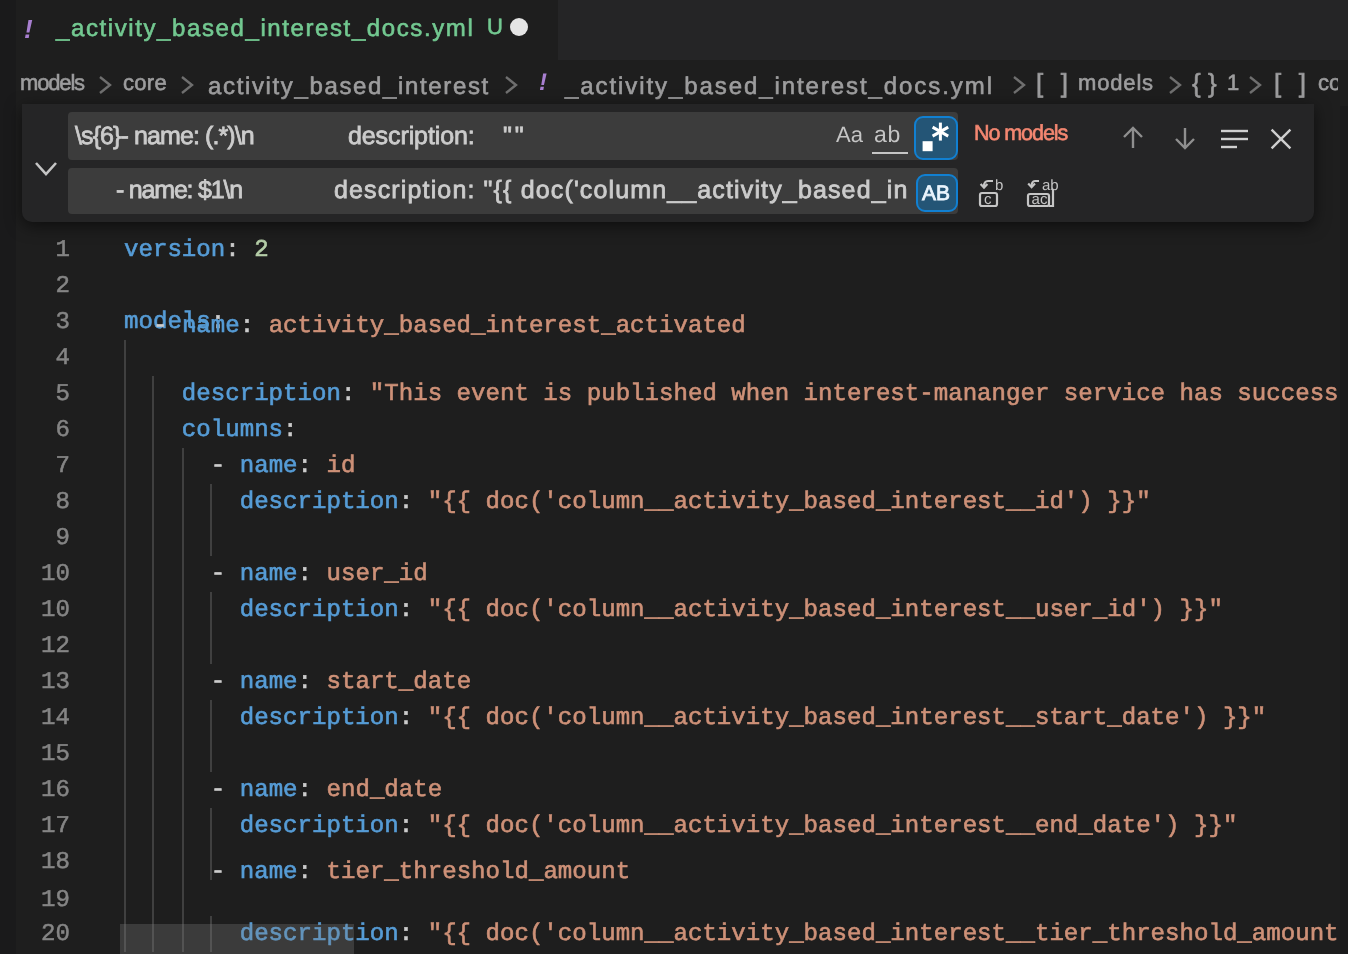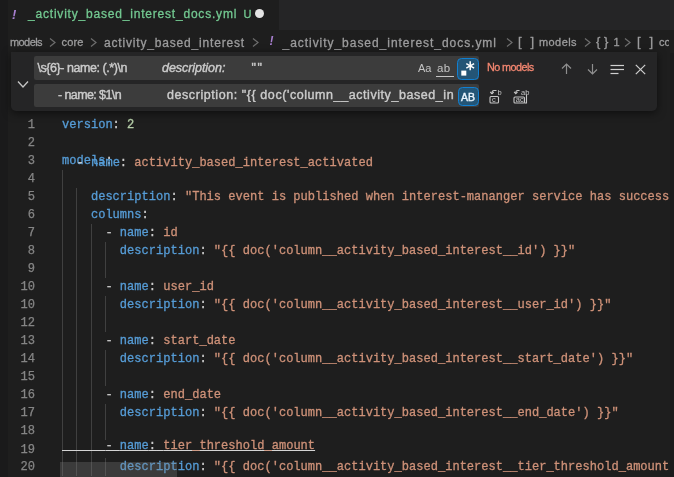--- a/index.html
+++ b/index.html
@@ -181,39 +181,39 @@
         <div class="cl" style="top:296.5px;">        <span class="k">description</span><span class="p">:</span> <span class="s">"{{ doc('column__activity_based_interest__start_date') }}"</span></div>
         <div class="ln" style="top:314.5px;">15</div>
         <div class="cl" style="top:314.5px;"></div>
         <div class="ln" style="top:332.5px;">16</div>
         <div class="cl" style="top:332.5px;">      <span class="p">- </span><span class="k">name</span><span class="p">:</span> <span class="s">end_date</span></div>
         <div class="ln" style="top:350.5px;">17</div>
         <div class="cl" style="top:350.5px;">        <span class="k">description</span><span class="p">:</span> <span class="s">"{{ doc('column__activity_based_interest__end_date') }}"</span></div>
         <div class="ln" style="top:368.5px;">18</div>
         <div class="cl" style="top:368.5px;"></div>
         <div class="ln" style="top:388px;">19</div>
-        <div class="cl" style="top:384px;text-decoration:underline;">      <span class="p">- </span><span class="k">name</span><span class="p">:</span> <span class="s">tier_threshold_amount</span></div>
+        <div class="cl" style="top:374px;">      <span class="p">- </span><span class="k">name</span><span class="p">:</span> <span class="s">tier_threshold_amount</span></div>
         <div class="ln" style="top:404.5px;">20</div>
         <div class="cl" style="top:404.5px;">        <span class="k">description</span><span class="p">:</span> <span class="s">"{{ doc('column__activity_based_interest__tier_threshold_amount') }}"</span></div>
       </div>
   </div>
 
   <div class="abs" id="rightstrip"></div>
   <div class="abs" id="hscroll"></div>
   <div class="abs" id="leftstrip"></div>
 
   <div class="abs" id="findw"></div>
   <svg class="abs fi" style="left:17px; top:80px; z-index:13;" width="12" height="9" viewBox="0 0 12 9">
     <path d="M1 1.5 L6 7 L11 1.5" stroke="#c5c5c5" stroke-width="1.3" fill="none"></path>
   </svg>
   <div class="abs" id="finput"></div>
   <div class="abs" id="rinput"></div>
 
   <div class="abs itext" style="left:37.5px; top:60.5px; letter-spacing:-0.45px;">\s{6}- name: (.*)\n</div>
-  <div class="abs itext" style="left:162px; top:60.5px; letter-spacing:-0.05px;font-style:italic;">description:</div>
+  <div class="abs itext" style="left:174px; top:60.5px; letter-spacing:-0.05px;">description:</div>
   <div class="abs itext" style="left:251.5px; top:60.5px; letter-spacing:1.5px;">""</div>
 
   <div class="abs itext" style="left:58px; top:87.5px; letter-spacing:-0.6px;">- name: $1\n</div>
   <div class="abs itext" style="left:167px; top:87.5px; width:289px; overflow:hidden; letter-spacing:0.57px;">description: "{{ doc('column__activity_based_in</div>
 
   <div class="abs fi" style="left:418px; top:61.5px; font-size:11px; color:#c5c5c5;">Aa</div>
   <div class="abs fi" style="left:437px; top:61.5px; font-size:11.5px; color:#c5c5c5; letter-spacing:0.4px;">ab</div>
   <div class="abs fi" style="left:435.5px; top:75.5px; width:18px; height:1.2px; background:#c5c5c5;"></div>
   <div class="abs optbtn" style="left:456.5px; top:57.5px; width:22px; height:22px;"></div>
   <svg class="abs fi" style="left:459px; top:60px;" width="17" height="17" viewBox="0 0 17 17">

